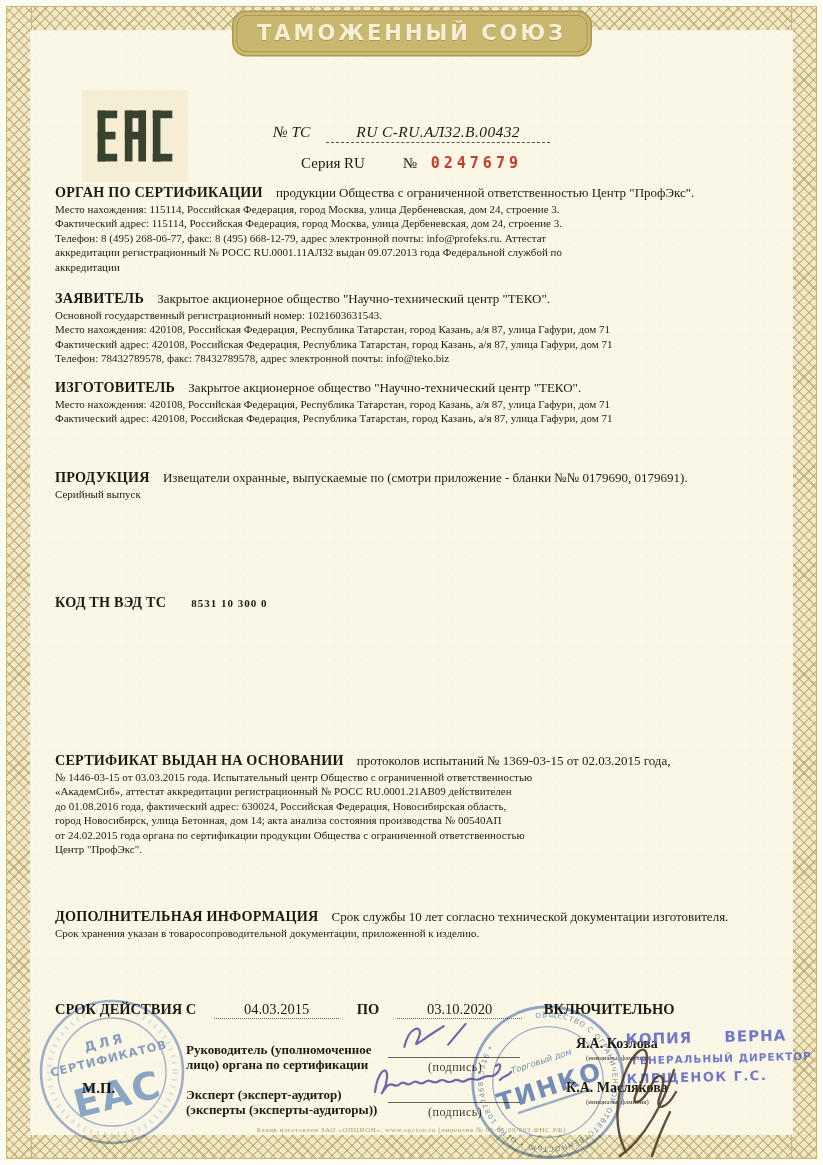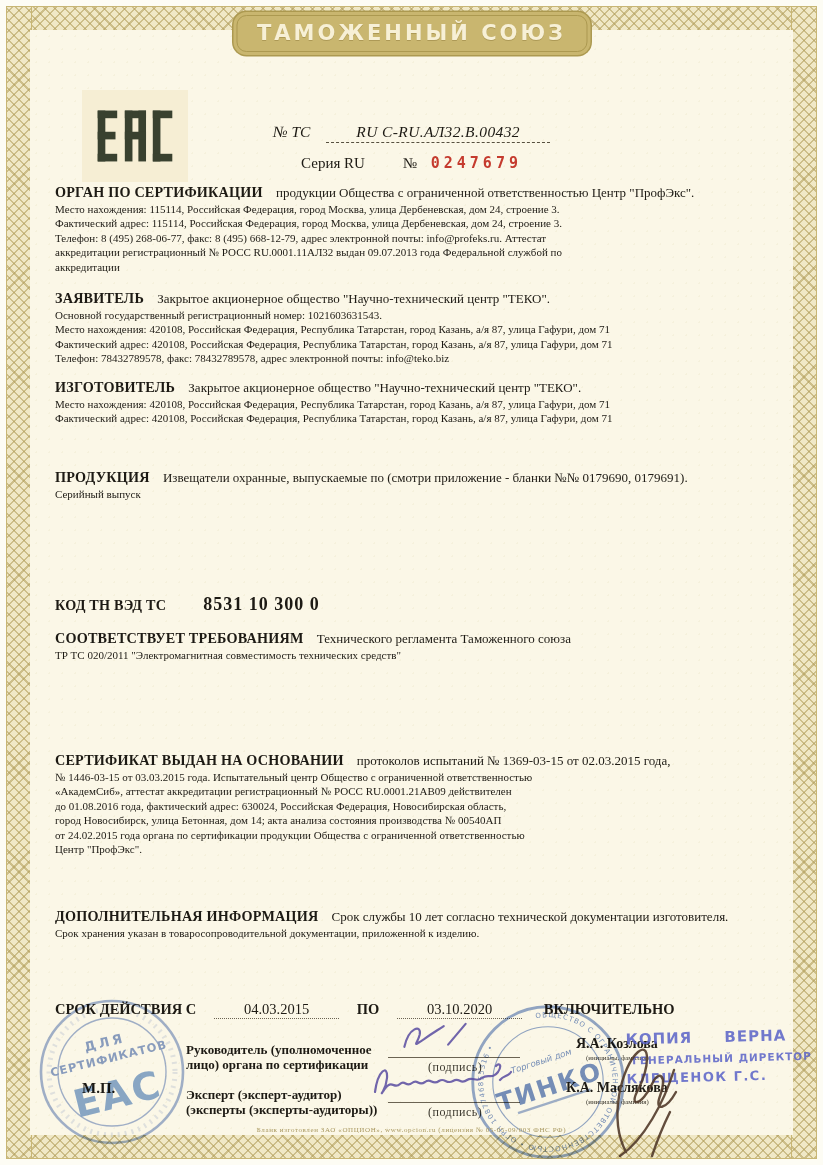--- a/index.html
+++ b/index.html
@@ -40,21 +40,21 @@
   .series-label{margin-right:34px;}
   .series-no{margin-right:10px;}
   .serial{font-family:"DejaVu Sans Mono",monospace;font-weight:bold;font-size:15px;
     letter-spacing:4px;color:#c53b2e;}
 
   
   .sec{left:55px;width:716px;font-size:12.8px;line-height:1.32;}
   .sec-label{font-weight:bold;font-size:14.2px;letter-spacing:.2px;margin-right:10px;margin-top:20px;}
   .sec-intro{font-size:13px;}
   .sec-body{white-space:pre-line;font-size:11px;}
-  .code-value{font-weight:bold;font-size:18px;letter-spacing:1px;margin-left:24px;}
+  .code-value{font-weight:bold;font-size:11px;letter-spacing:1px;margin-left:12px;}
 
   
   .validity{top:1001px;left:55px;font-size:14.5px;}
   .v-label{font-weight:bold;margin-right:14px;}
   .v-date{border-bottom:1px dotted #6b6352;padding:0 30px 1px;}
   .v-mid{font-weight:bold;margin:0 14px;}
   .v-suffix{font-weight:bold;margin-left:18px;}
 
   
   .mp{left:82px;top:1080px;font-weight:bold;font-size:15px;}
@@ -168,25 +168,20 @@
     <span class="sec-label">ПРОДУКЦИЯ</span>
     <span class="sec-intro">Извещатели охранные, выпускаемые по (смотри приложение - бланки №№ 0179690, 0179691).</span>
     <div class="sec-body">Серийный выпуск</div>
   </div>
 
   <div class="abs sec" style="top:593px">
     <span class="sec-label">КОД ТН ВЭД ТС</span>
     <span class="code-value">8531 10 300 0</span>
   </div>
 
-  <div class="abs sec" style="top:629px">
-    <span class="sec-label">СООТВЕТСТВУЕТ ТРЕБОВАНИЯМ</span>
-    <span class="sec-intro">Технического регламента Таможенного союза</span>
-    <div class="sec-body">ТР ТС 020/2011 "Электромагнитная совместимость технических средств"</div>
-  </div>
 
   <div class="abs sec" style="top:751px">
     <span class="sec-label">СЕРТИФИКАТ ВЫДАН НА ОСНОВАНИИ</span>
     <span class="sec-intro">протоколов испытаний № 1369-03-15 от 02.03.2015 года,</span>
     <div class="sec-body">№ 1446-03-15 от 03.03.2015 года. Испытательный центр Общество с ограниченной ответственностью
 «АкадемСиб», аттестат аккредитации регистрационный № РОСС RU.0001.21АВ09 действителен
 до 01.08.2016 года, фактический адрес: 630024, Российская Федерация, Новосибирская область,
 город Новосибирск, улица Бетонная, дом 14; акта анализа состояния производства № 00540АП
 от 24.02.2015 года органа по сертификации продукции Общества с ограниченной ответственностью
 Центр "ПрофЭкс".</div>

